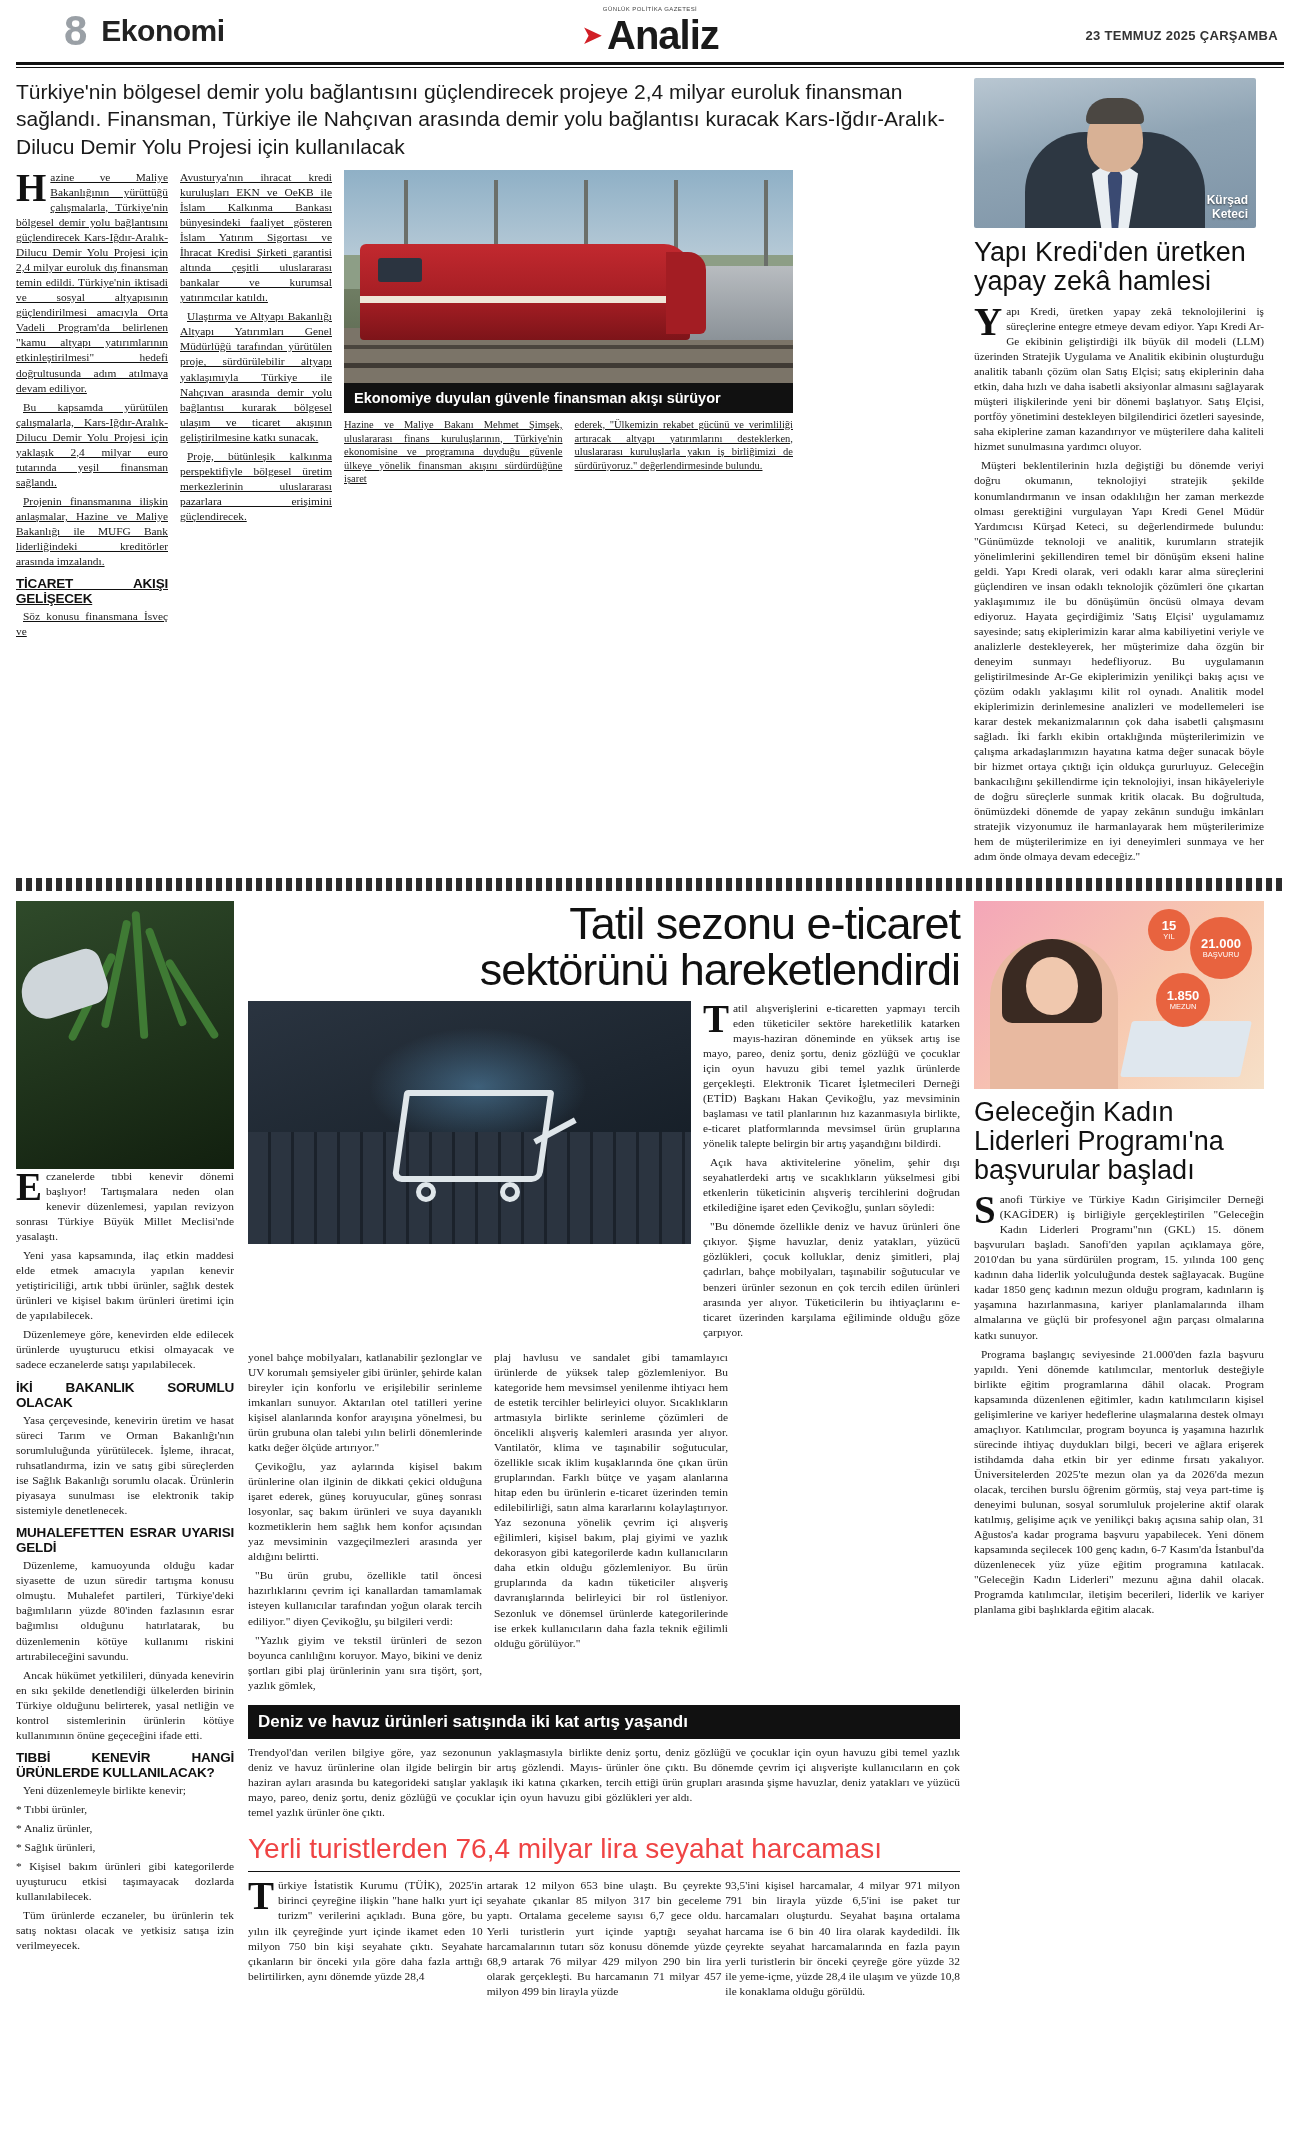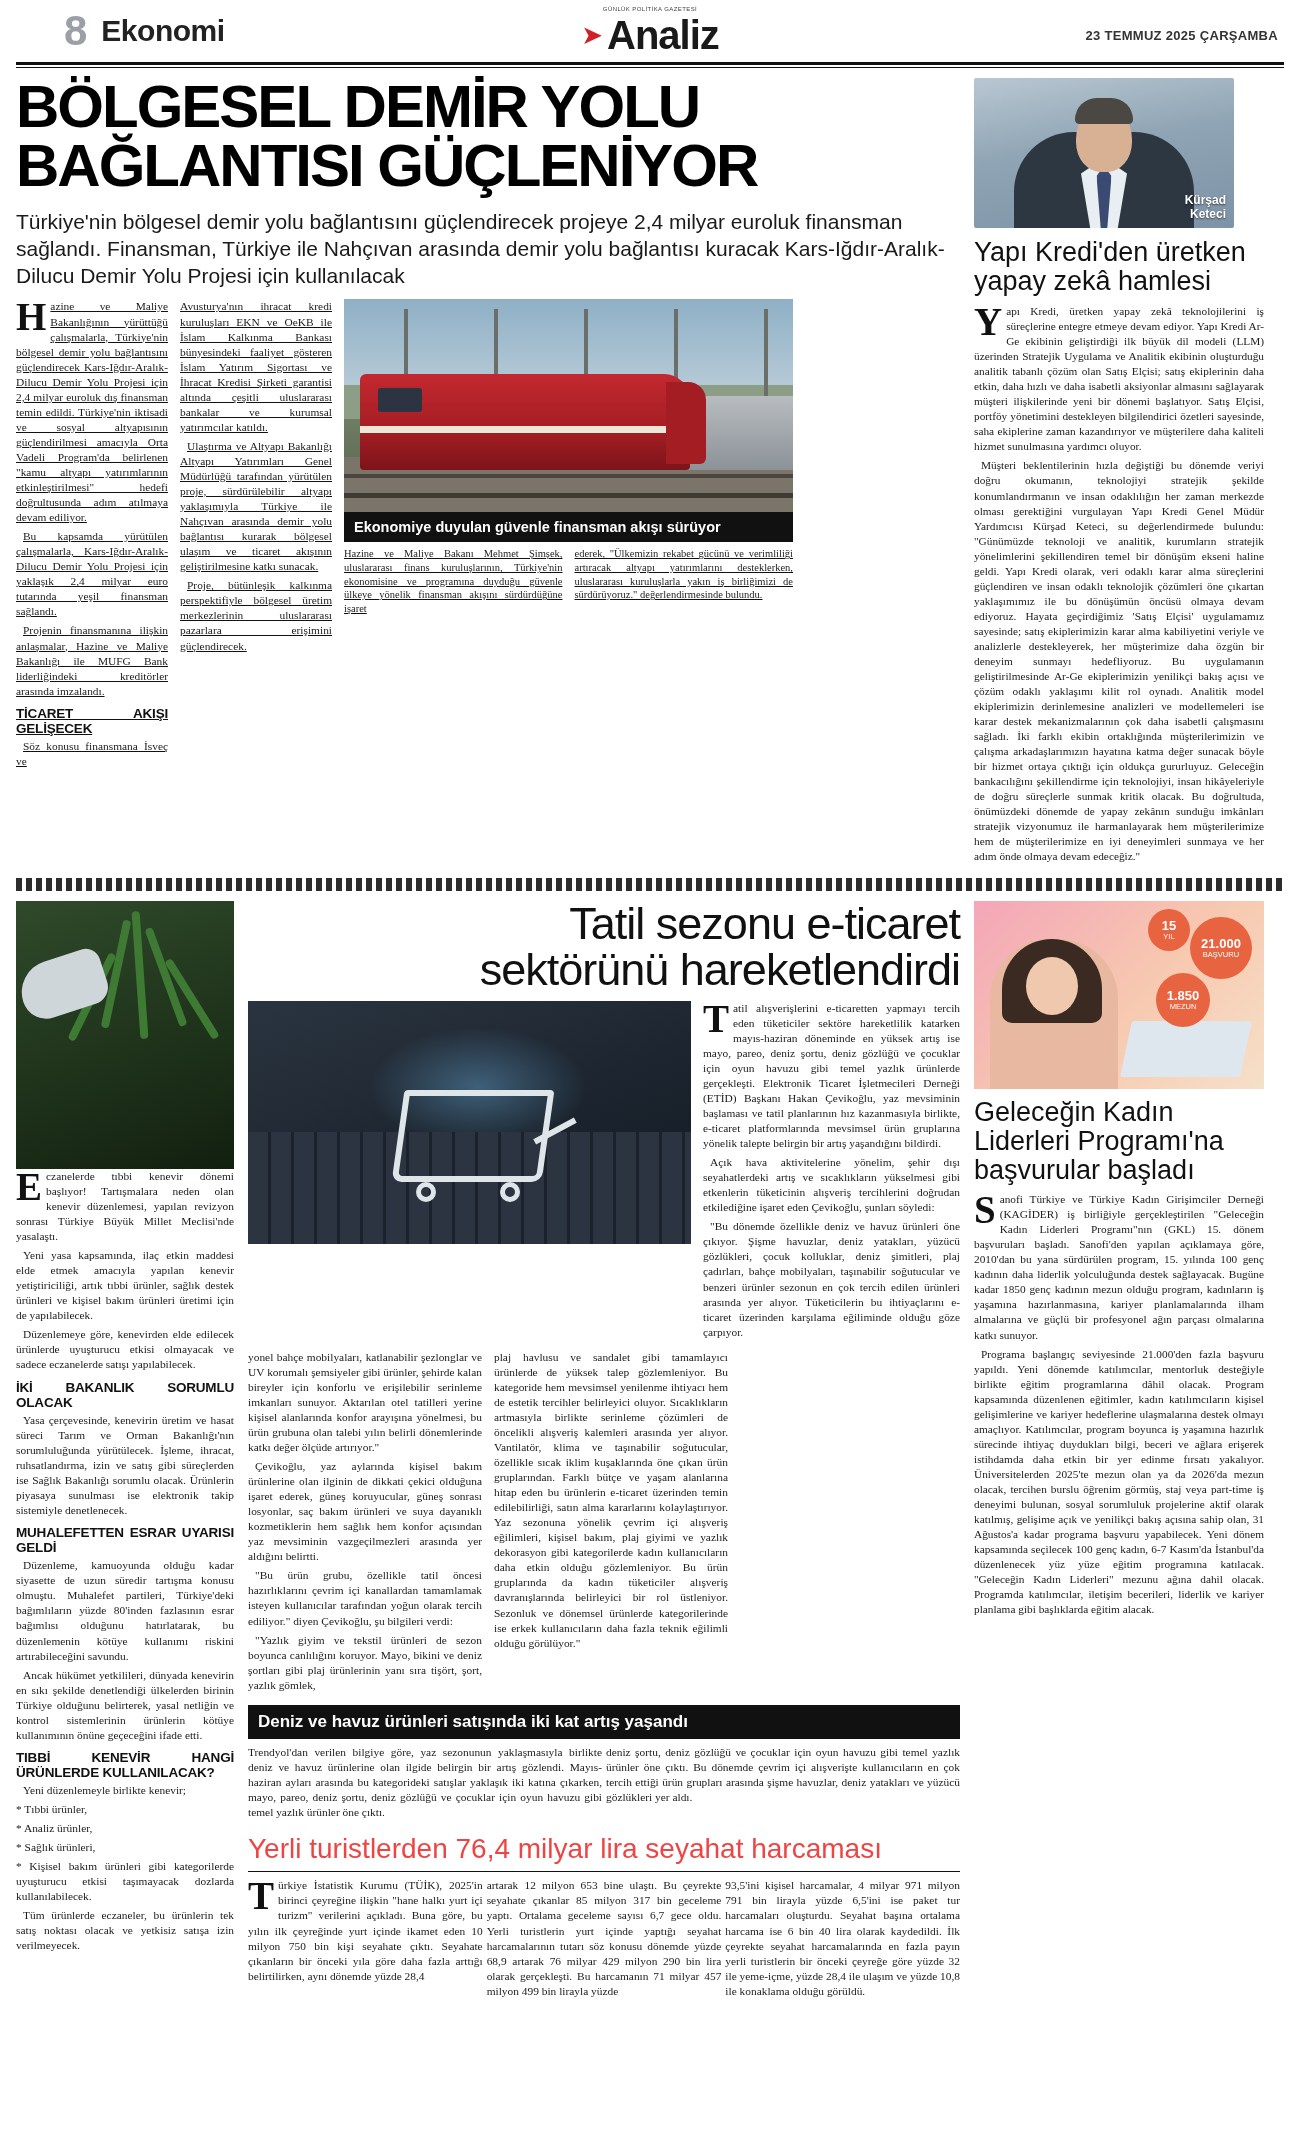--- a/index.html
+++ b/index.html
@@ -64,21 +64,21 @@
     text-transform:uppercase;
   }
   .deck {
     font-family:"Liberation Sans", sans-serif;
     font-size:21px; line-height:1.3; font-weight:400; color:#1a1a1a;
     margin-bottom:10px;
   }
 
   
   .portrait {
-    width:260px; height:150px; border-radius:2px; position:relative;
+    width:282px; height:150px; border-radius:2px; position:relative;
     background:linear-gradient(170deg,#b9c7d2 0%,#8fa4b4 45%,#7d93a6 100%);
     overflow:hidden;
   }
   .portrait .suit {
     position:absolute; bottom:0; left:50%; transform:translateX(-50%);
     width:180px; height:96px; background:#2d3742;
     border-radius:60px 60px 0 0;
   }
   .portrait .shirt {
     position:absolute; bottom:0; left:50%; transform:translateX(-50%);
@@ -273,24 +273,20 @@
   <div class="masthead-date">23 TEMMUZ 2025 ÇARŞAMBA</div>
 </div>
 <div class="rule-thick"></div>
 <div class="rule-thin"></div>
 
 <div class="page">
 
   <div class="lead-zone">
 
     <div class="lead-main">
-      <h1 class="headline">
-        <span>BÖLGESEL DEMİR YOLU</span><br>
-        <span>BAĞLANTISI GÜÇLENİYOR</span>
-      </h1>
       <div class="deck">Türkiye'nin bölgesel demir yolu bağlantısını güçlendirecek projeye 2,4 milyar euroluk finansman sağlandı. Finansman, Türkiye ile Nahçıvan arasında demir yolu bağlantısı kuracak Kars-Iğdır-Aralık-Dilucu Demir Yolu Projesi için kullanılacak</div>
 
       <div class="lead-body">
         <div class="lb-col col-text">
           <p class="dropcap noind">Hazine ve Maliye Bakanlığının yürüttüğü çalışmalarla, Türkiye'nin bölgesel demir yolu bağlantısını güçlendirecek Kars-Iğdır-Aralık-Dilucu Demir Yolu Projesi için 2,4 milyar euroluk dış finansman temin edildi. Türkiye'nin iktisadi ve sosyal altyapısının güçlendirilmesi amacıyla Orta Vadeli Program'da belirlenen "kamu altyapı yatırımlarının etkinleştirilmesi" hedefi doğrultusunda adım atılmaya devam ediliyor.</p>
           <p>Bu kapsamda yürütülen çalışmalarla, Kars-Iğdır-Aralık-Dilucu Demir Yolu Projesi için yaklaşık 2,4 milyar euro tutarında yeşil finansman sağlandı.</p>
           <p>Projenin finansmanına ilişkin anlaşmalar, Hazine ve Maliye Bakanlığı ile MUFG Bank liderliğindeki kreditörler arasında imzalandı.</p>
           <div class="subhead">TİCARET AKIŞI GELİŞECEK</div>
           <p>Söz konusu finansmana İsveç ve</p>
         </div>

